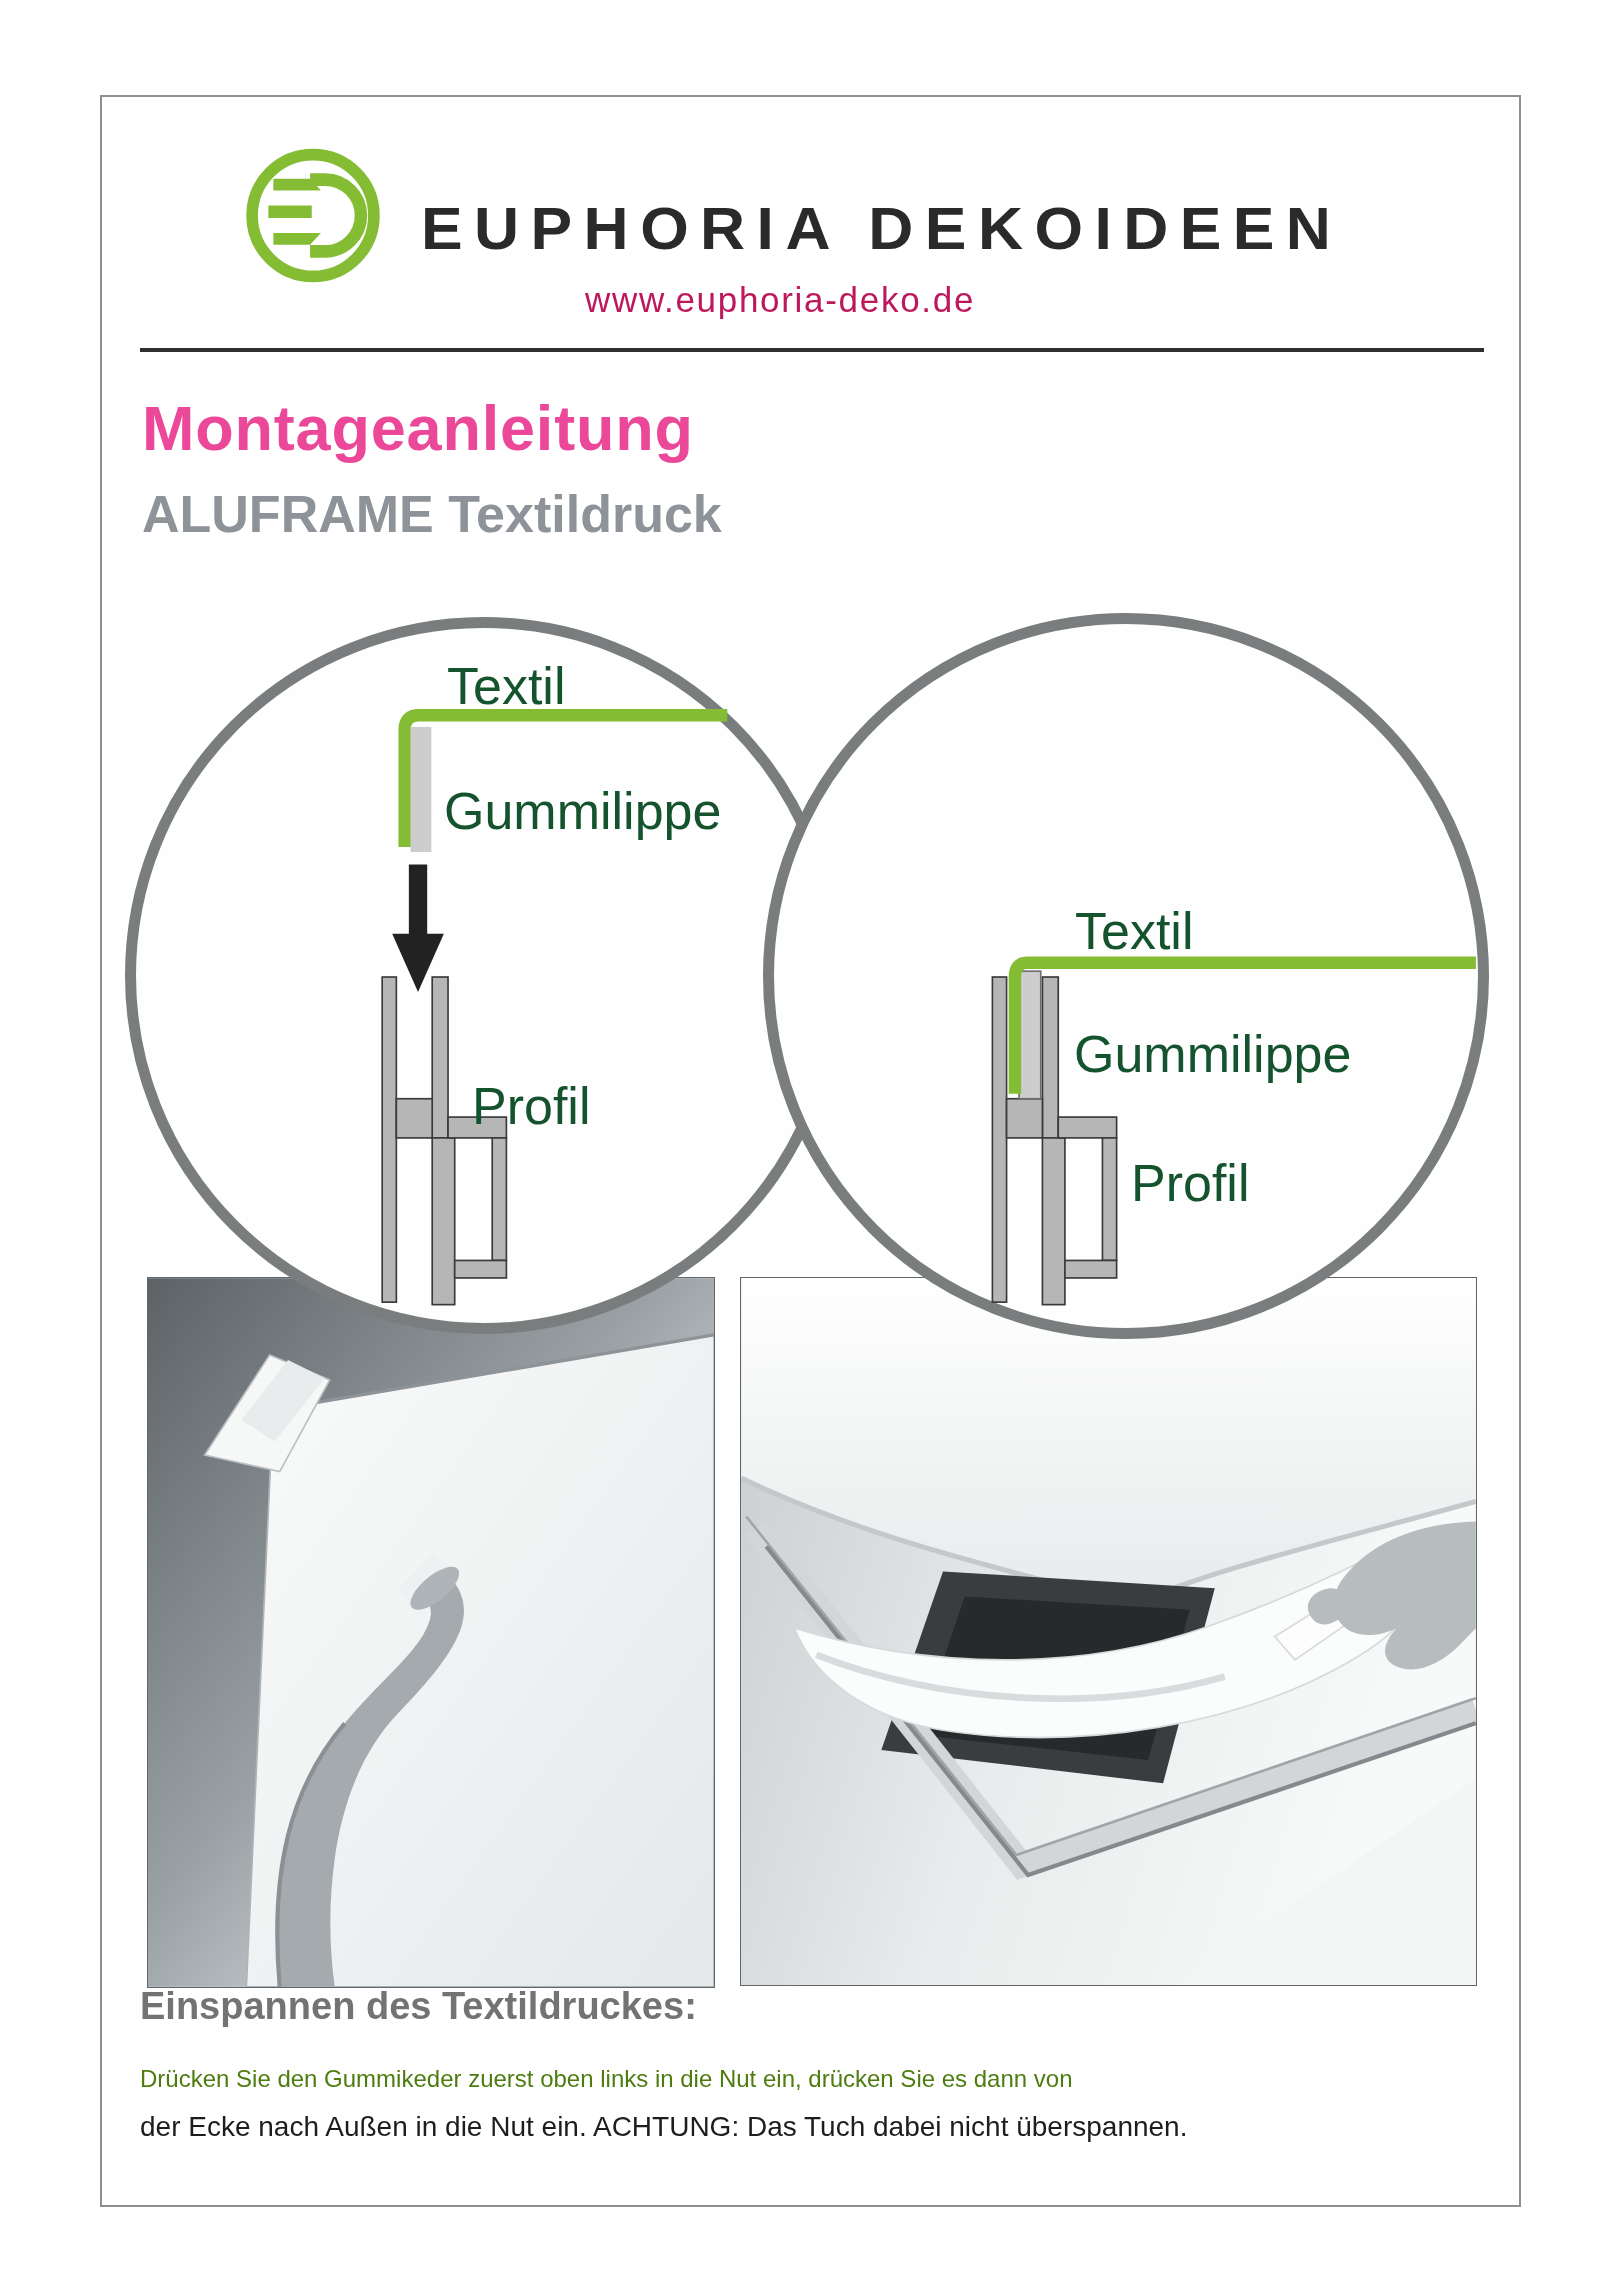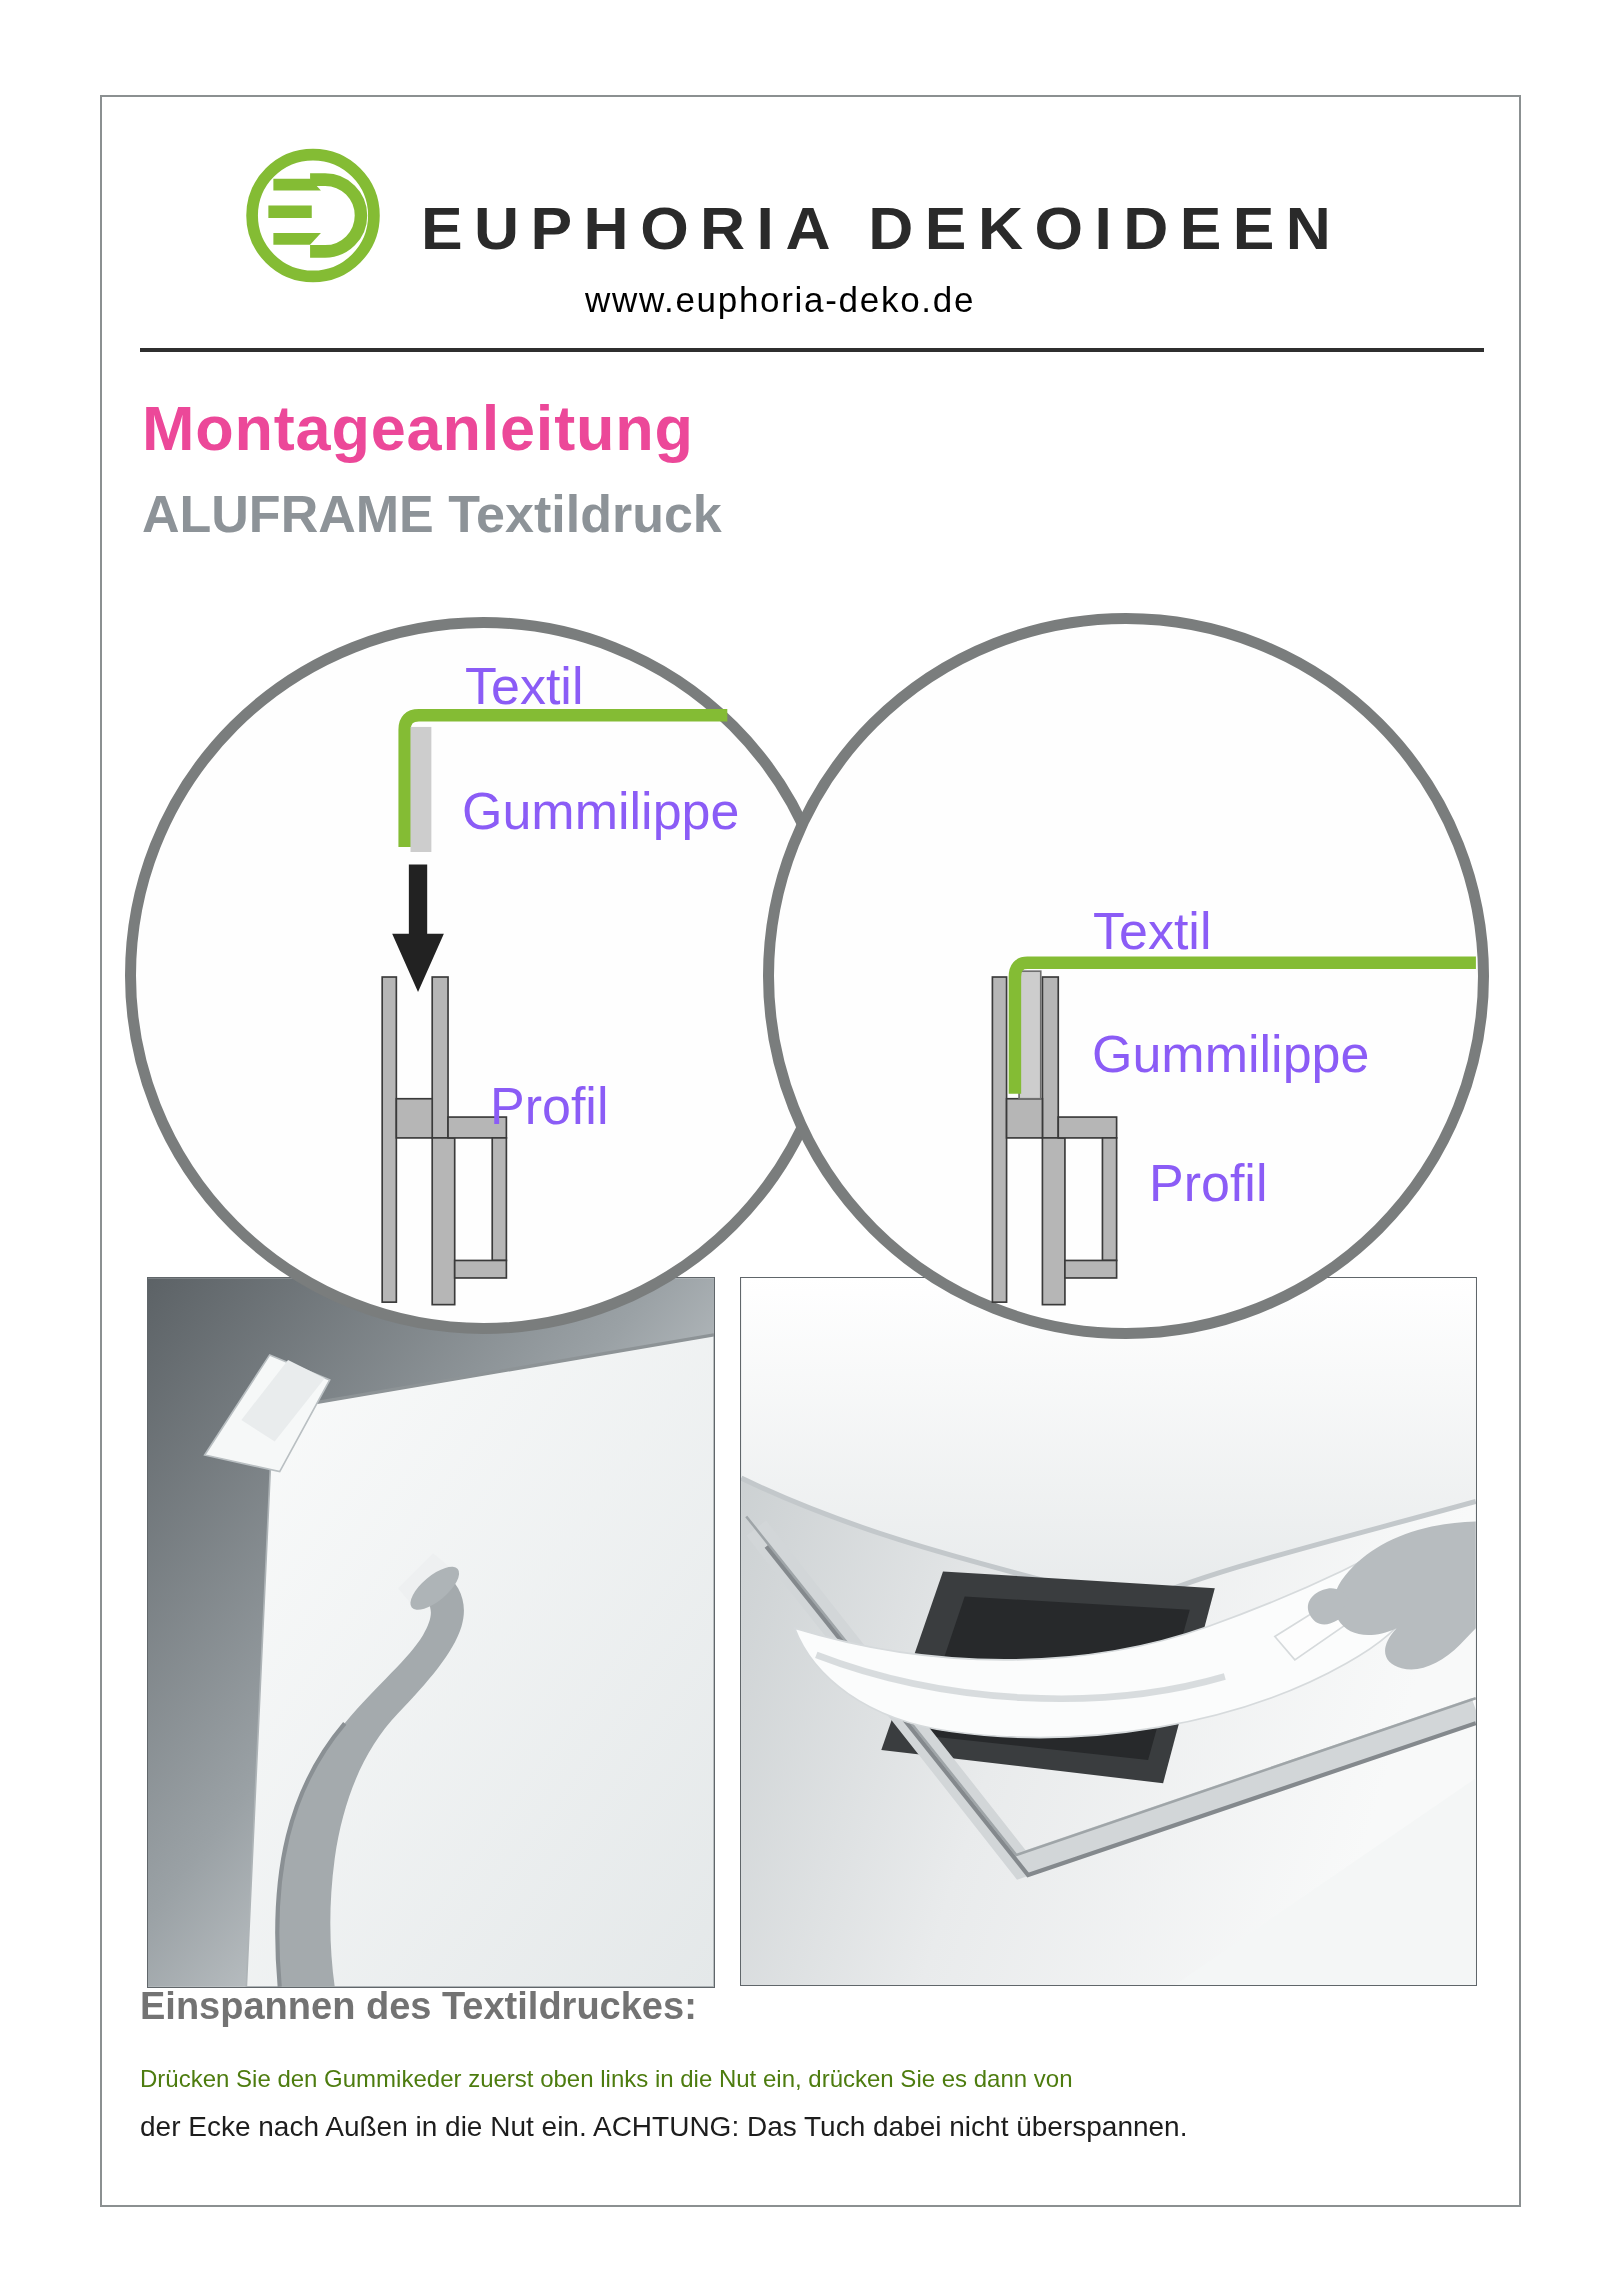--- a/index.html
+++ b/index.html
@@ -1,28 +1,28 @@
 <!DOCTYPE html>
 <html style="font-size:13.3px"><head>
 <meta charset="utf-8">
 <style>
   html,body{margin:0;padding:0;background:#ffffff;}
   .page{position:relative;width:1623px;height:2295px;background:#ffffff;overflow:hidden;
         font-family:Liberation Sans, sans-serif;color:#262626;}
   .abs{position:absolute;white-space:nowrap;}
   .page-border{left:100px;top:95px;width:1417px;height:2108px;border:2.5px solid #8b9091;}
   .brand{left:421px;top:194px;font-size:60px;font-weight:800;letter-spacing:11px;color:#2a2a2a;transform:scaleX(1.04);transform-origin:left top;}
-  .website{left:585px;top:280px;font-size:35px;letter-spacing:1.7px;color:#000000;}
+  .website{left:585px;top:280px;font-size:35px;letter-spacing:1.7px;color:#be185d;}
   .divider{left:140px;top:348px;width:1344px;height:4.2px;background:#2f2f2f;}
   .doc-title{left:142px;top:392px;font-size:63px;font-weight:800;letter-spacing:0.8px;color:#ec4899;}
   .doc-subtitle{left:142px;top:484px;font-size:52px;font-weight:800;color:#8d9398;text-align:center;}
   .lens{border:11px solid #7a7d7d;border-radius:50%;background:#fefefe;}
   .lens1{left:125px;top:617px;width:695px;height:695px;}
   .lens2{left:763px;top:613px;width:704px;height:704px;}
-  .dlabel{font-size:52px;color:#8b5cf6;margin-left:18px;}
+  .dlabel{font-size:52px;color:#14532d;}
   .photo{border:1.7px solid #60666a;overflow:hidden;background:#dadddf;}
   .photo1{left:147px;top:1277px;width:566px;height:709px;}
   .photo2{left:740px;top:1277px;width:735px;height:707px;}
   .overlay{left:0;top:0;width:1623px;height:2295px;pointer-events:none;}
   .foot-head{left:140px;top:1985px;font-size:38px;font-weight:800;color:#737373;}
   .foot-line1{left:140px;top:2065px;font-size:24px;color:#4d7c0f;}
   .foot-line2{left:140px;top:2111px;font-size:28px;color:#1d1d1d;}
 </style>
 </head>
 <body>

